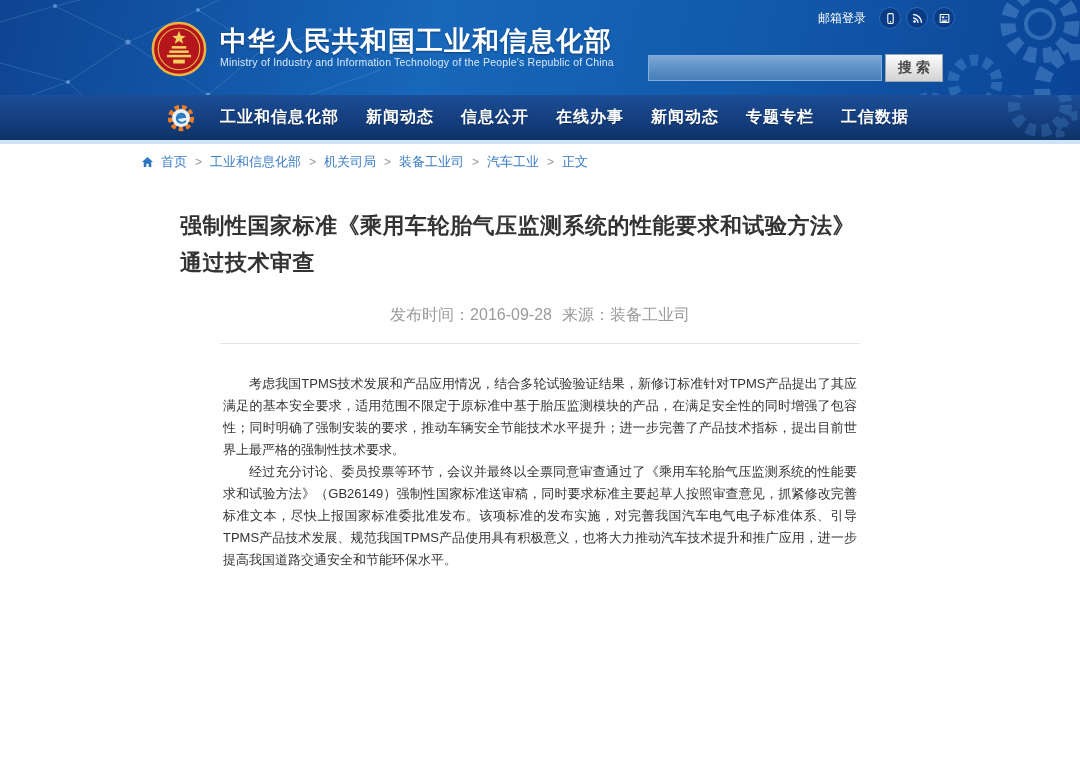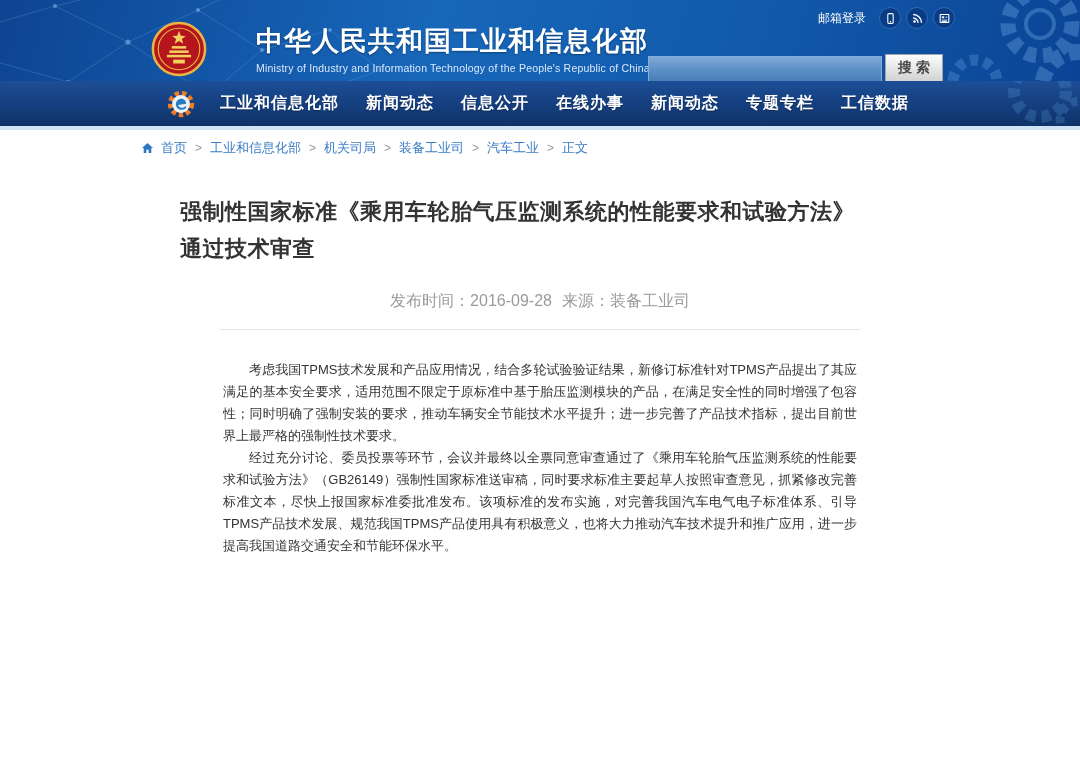--- a/index.html
+++ b/index.html
@@ -3,42 +3,42 @@
 <meta charset="utf-8">
 <style>
   * { box-sizing: border-box; margin: 0; padding: 0; }
   html, body { background: #fff; }
   body {
     width: 1080px; height: 774px; overflow: hidden; position: relative;
     font-family: "Liberation Sans", "DejaVu Sans", sans-serif;
   }
 
   
-  .site-header { position: relative; width: 1080px; height: 81px;
+  .site-header { position: relative; width: 1080px; height: 95px;
     background: linear-gradient(105deg, #0e4492 0%, #1767ba 40%, #1259aa 70%, #0b4496 100%);
     overflow: hidden; }
   .deco { position: absolute; top: 0; pointer-events: none; }
   .deco-left { left: 0; }
   .deco-right { right: 0; }
 
-  .brand { position: absolute; left: 150px; top: 20px; display: flex; align-items: flex-start; gap: 36px; }
+  .brand { position: absolute; left: 150px; top: 20px; display: flex; align-items: flex-start; }
   .emblem { width: 58px; height: 58px; display: block; }
   .brand-text { margin-left: 12px; padding-top: 6px; }
   .site-name { color: #ffffff; font-size: 27px; font-weight: 700; letter-spacing: 1px;
     text-shadow: 0 1px 2px rgba(0,0,0,.35); line-height: 30px; }
-  .site-name-en { color: #d9e9fb; font-size: 10.5px; margin-top: 6px; letter-spacing: .2px; }
+  .site-name-en { color: #d9e9fb; font-size: 10.5px; letter-spacing: .2px; }
 
   .top-links { position: absolute; left: 818px; top: 7px; display: flex; align-items: center; }
   .mail-login { color: #fff; font-size: 12px; margin-right: 8px; text-decoration: none; cursor: pointer; }
   .round-icon { width: 22px; height: 22px; border-radius: 50%; background: #0a3c85;
     border: 1px solid #2c69b5; display: flex; align-items: center; justify-content: center;
     margin-left: 5px; cursor: pointer; }
   .round-icon svg { width: 13px; height: 13px; display: block; }
 
-  .search-wrap { position: absolute; left: 648px; top: 54px; display: flex; align-items: flex-end; }
+  .search-wrap { position: absolute; left: 648px; top: 54px; display: flex; align-items: center; }
   .search-input { width: 234px; height: 26px; border: 1px solid #81aedc; outline: none;
     background: linear-gradient(180deg, #7fa9d6 0%, #5d92c6 50%, #477fb7 100%);
     padding: 0 8px; color: #fff; font-size: 13px; }
   .search-btn { width: 58px; height: 28px; margin-left: 3px; cursor: pointer;
     background: linear-gradient(180deg, #fcfcfc 0%, #e3e3e3 60%, #d2d2d2 100%);
     border: 1px solid #9fa6ad; color: #4a4a4a; font-weight: 700; font-size: 14px;
     font-family: "Liberation Sans", sans-serif; }
 
   
   .main-nav { position: relative; width: 1080px; height: 45px;

